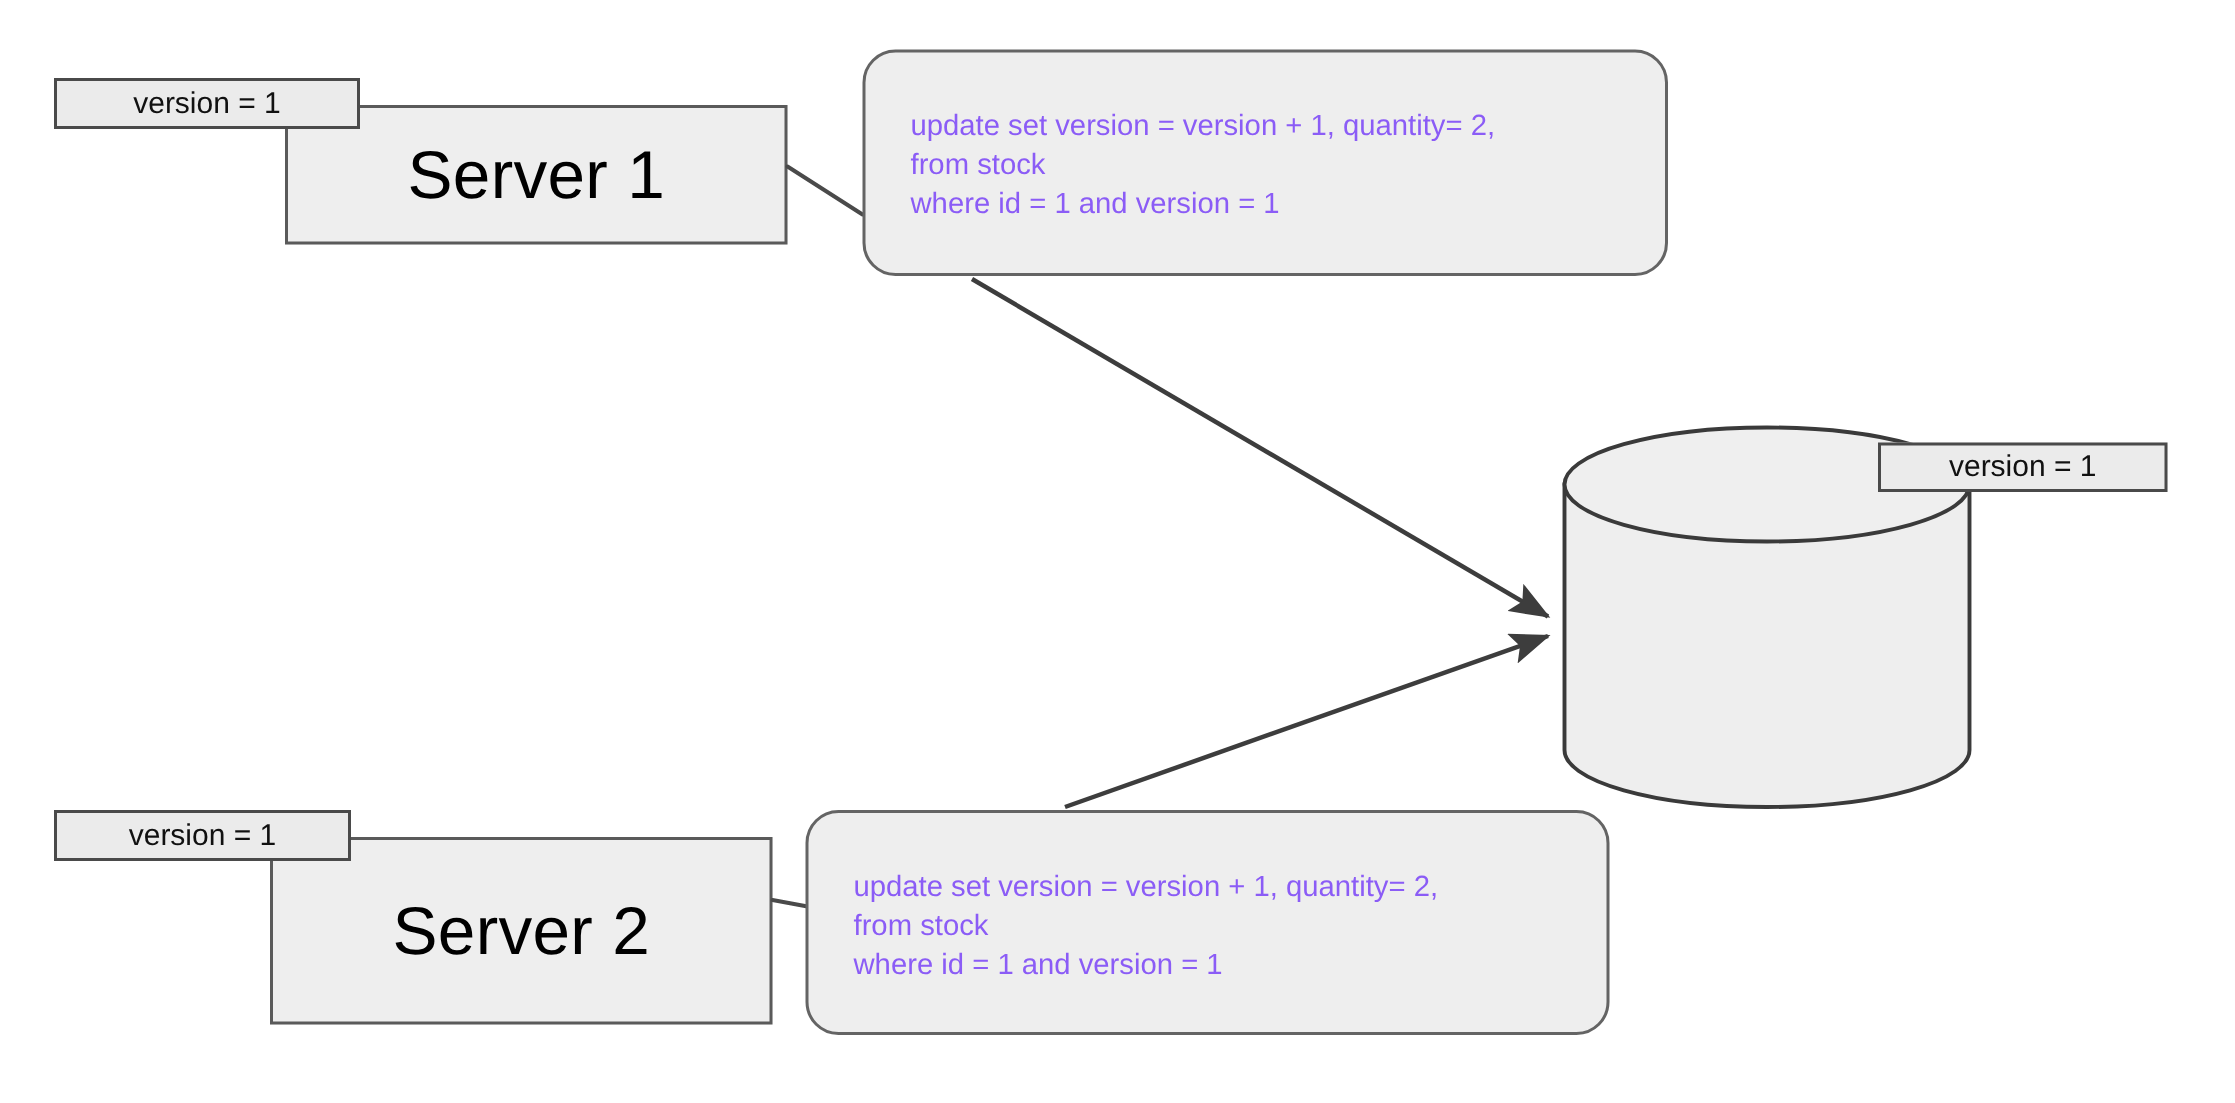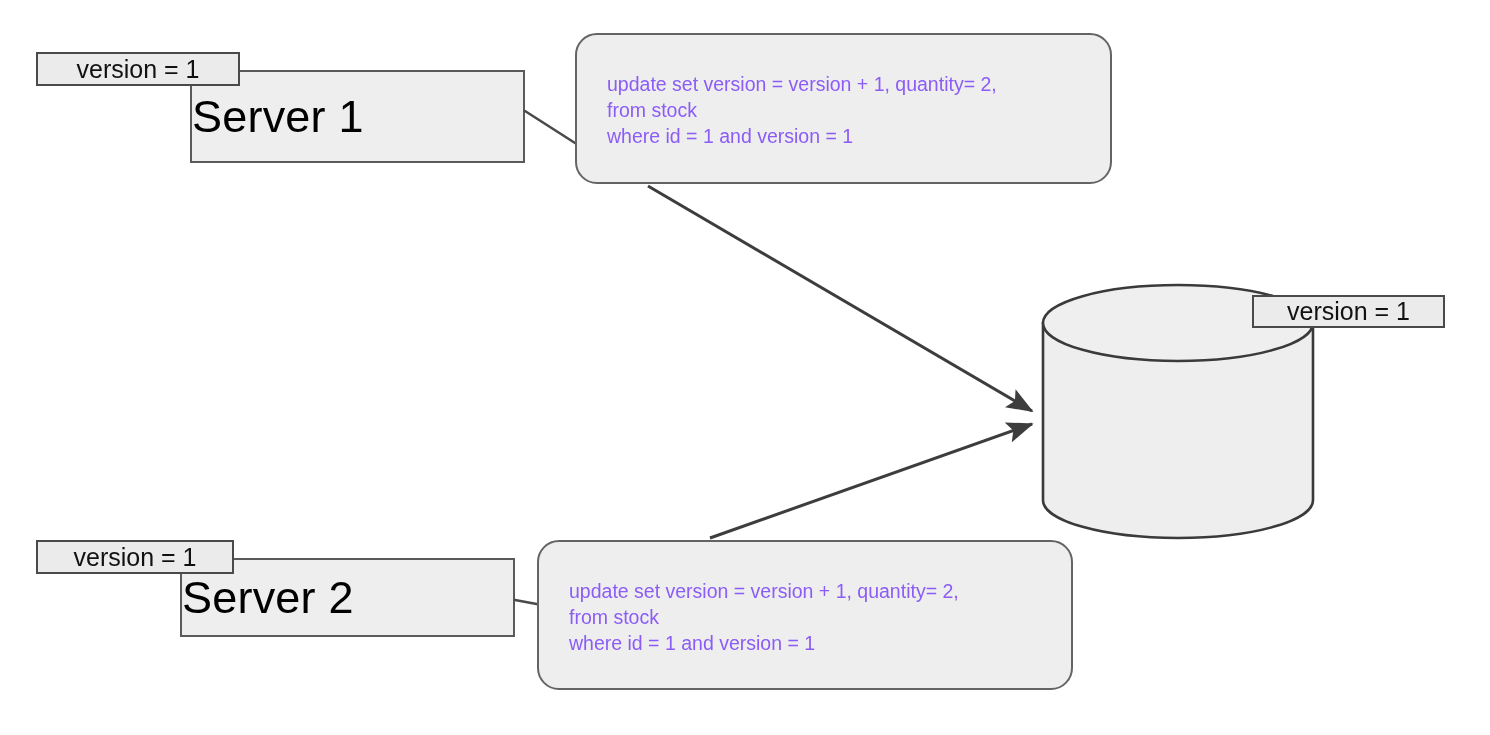--- a/index.html
+++ b/index.html
@@ -22,34 +22,34 @@
   
   .node-box {
     position: absolute;
     background: #eeeeee;
     border: 2px solid #5a5a5a;
     box-sizing: border-box;
   }
   .server-box {
     display: flex;
     align-items: center;
-    justify-content: flex-start;
+    justify-content: center;
     font-size: 45px;
     color: #000000;
     letter-spacing: 0.2px;
   }
   .tag-box {
     position: absolute;
     background: #ebebeb;
     border: 2px solid #4a4a4a;
     box-sizing: border-box;
     display: flex;
     align-items: center;
     justify-content: center;
-    font-size: 25px;
+    font-size: 20px;
     color: #111111;
     z-index: 6;
   }
   .sql-box {
     position: absolute;
     background: #eeeeee;
     border: 2px solid #646464;
     border-radius: 22px;
     box-sizing: border-box;
     padding: 36px 0 0 30px;
@@ -110,21 +110,21 @@
   <div class="tag-box" style="left:36px; top:52px; width:204px; height:34px;">
     <span>version = 1</span>
   </div>
 
   <div class="sql-box" style="left:575px; top:33px; width:537px; height:151px;">
     <div class="sql-line">update set version = version + 1, quantity= 2,</div>
     <div class="sql-line">from stock</div>
     <div class="sql-line">where id = 1 and version = 1</div>
   </div>
 
-  <div class="node-box server-box" style="left:180px; top:558px; width:335px; height:79px;">
+  <div class="node-box server-box" style="left:180px; top:558px; width:335px; height:125px;">
     <span>Server 2</span>
   </div>
   <div class="tag-box" style="left:36px; top:540px; width:198px; height:34px;">
     <span>version = 1</span>
   </div>
 
   <div class="sql-box" style="left:537px; top:540px; width:536px; height:150px;">
     <div class="sql-line">update set version = version + 1, quantity= 2,</div>
     <div class="sql-line">from stock</div>
     <div class="sql-line">where id = 1 and version = 1</div>

